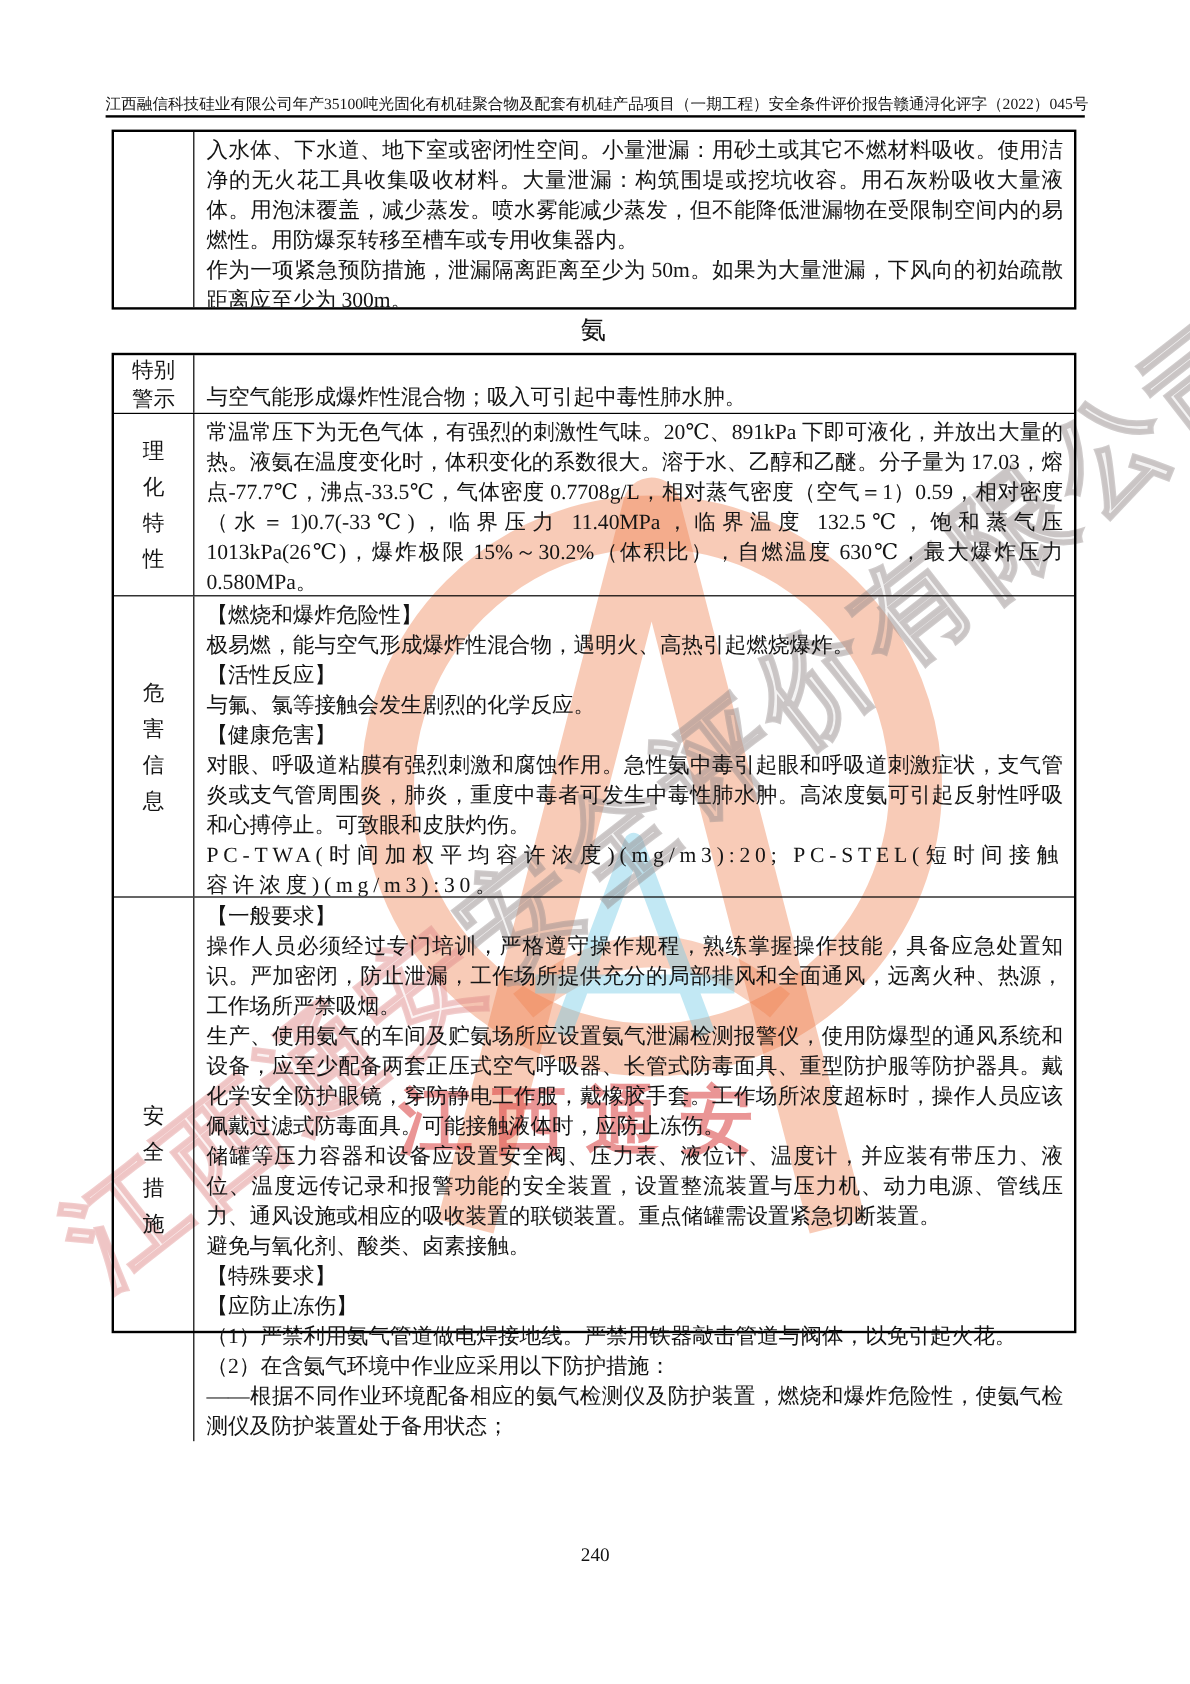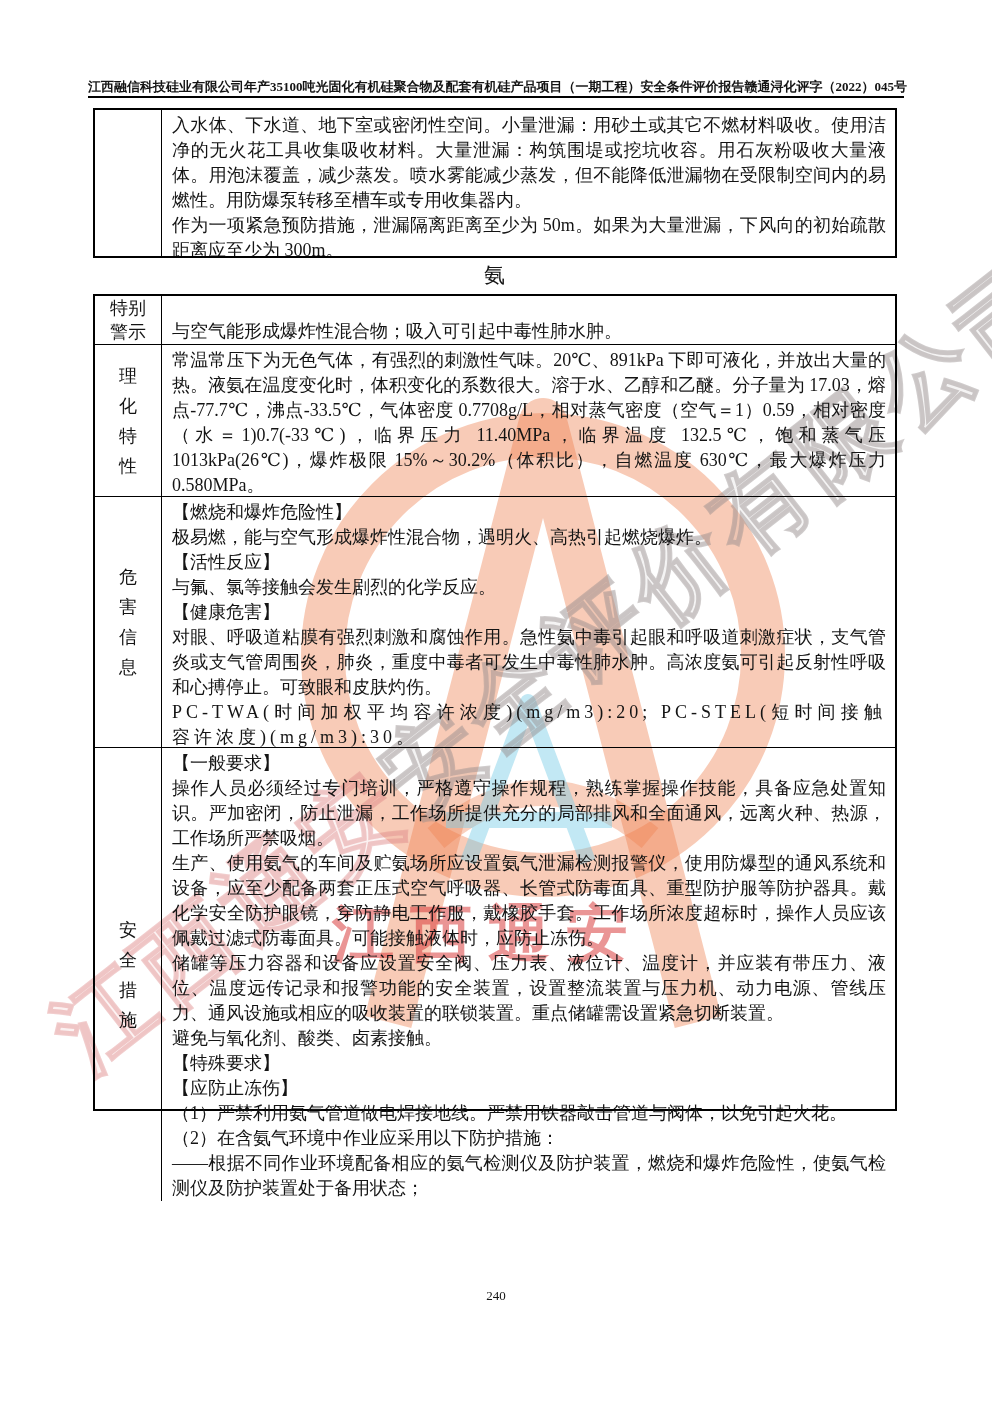--- a/index.html
+++ b/index.html
@@ -28,21 +28,21 @@
     font-family:"Liberation Sans","DejaVu Sans",sans-serif;
     font-size:62px; font-weight:bold; letter-spacing:16px;
     color: rgba(216,62,62,0.55); white-space:nowrap;
   }
 
   
   .content { position:relative; z-index:1; }
 
   .hdr { position:absolute; left:88px; top:74px; width:816px; height:22px;
          display:flex; justify-content:space-between; align-items:flex-end;
-         font-size:13px; font-weight:bold; white-space:nowrap; }
+         font-size:13px; font-weight:normal; white-space:nowrap; }
   .hdr-rule { position:absolute; left:88px; top:96px; width:816px; height:0;
               border-top:2px solid #000; }
 
   .doc-table { position:absolute; left:93px; width:804px;
                border:2px solid #000; box-sizing:border-box;
                display:flex; flex-direction:column; background:transparent; }
   .t-cont { top:108px; height:150px; }
   .t-main { top:294px; height:817px; }
 
   .t-row { display:flex; box-sizing:border-box; }
@@ -64,21 +64,21 @@
               font-size:18px; line-height:25px; text-align:justify;
               overflow:hidden; }
   .cnt-cell p { margin:0; }
   .cnt-warn { display:flex; align-items:flex-end; padding-top:0; }
   .spread { letter-spacing:4px; }
 
   .sec-title { position:absolute; left:93px; top:261px; width:804px;
                text-align:center; font-size:21px; letter-spacing:1px; }
 
   .pg-num { position:absolute; left:0; top:1288px; width:992px;
-            text-align:center; font-size:13px; }
+            text-align:center; font-size:16px; }
 </style>
 </head>
 <body>
 
 <div class="page">
 
   <div class="wm-layer">
     <svg class="wm-svg" width="992" height="1403" viewBox="0 0 992 1403">
       <circle cx="543" cy="655" r="220" fill="none" stroke="rgba(238,126,76,0.40)" stroke-width="44"></circle>
       <path d="M 388 1022 L 543 422 L 698 1022" fill="none" stroke="rgba(238,126,76,0.40)" stroke-width="48" stroke-linejoin="round"></path>

